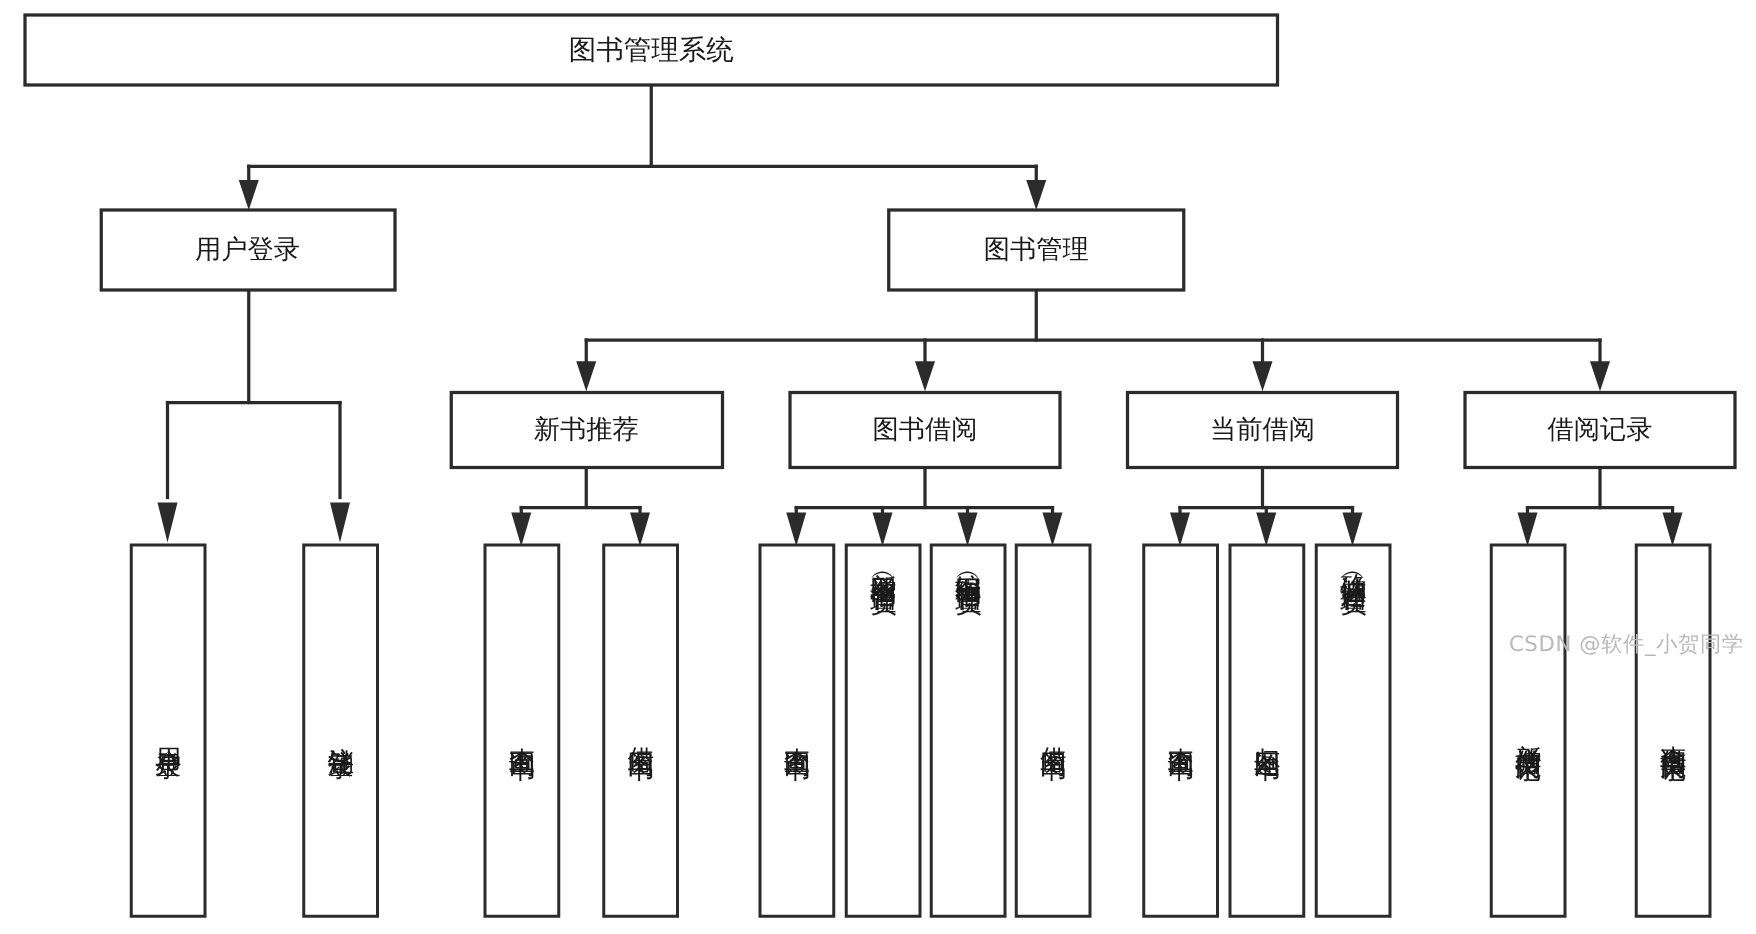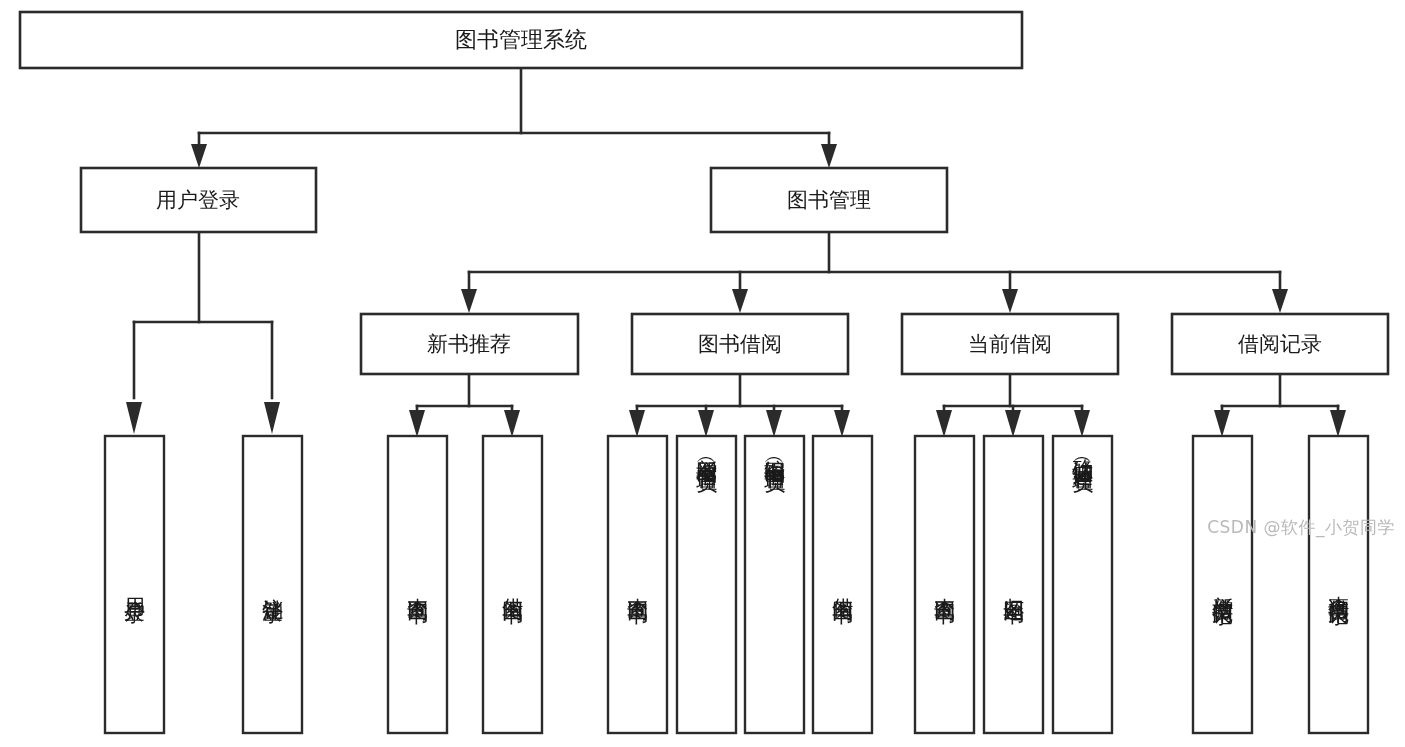--- a/index.html
+++ b/index.html
@@ -73,21 +73,21 @@
     font-family: "DejaVu Sans", "Liberation Sans", sans-serif;
     font-size: 21px;
     line-height: 1.16;
     color: #1a1a1a;
     letter-spacing: 2px;
     white-space: nowrap;
   }
   #watermark {
     position: absolute;
     right: 10px;
-    bottom: 4px;
+    bottom: 16px;
     font-family: "DejaVu Sans", "Liberation Sans", sans-serif;
     font-size: 17px;
     color: #b9b9b9;
     letter-spacing: 0.5px;
     white-space: nowrap;
     pointer-events: none;
   }
 </style>
 </head>
 <body>

